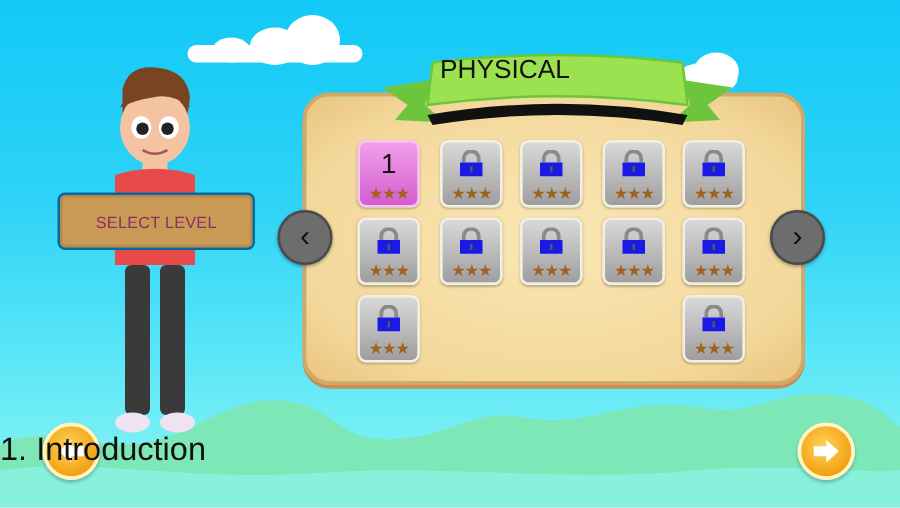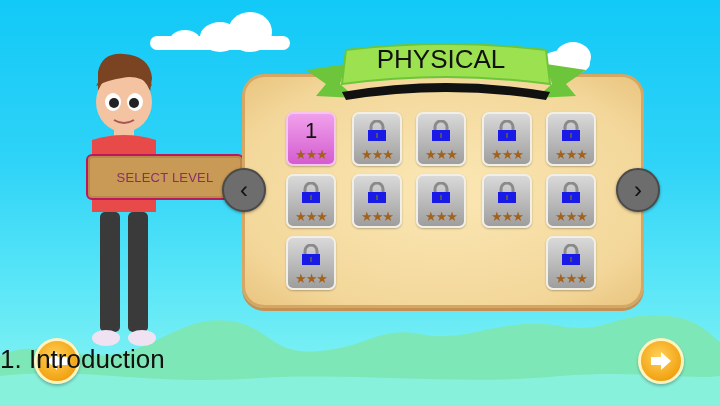--- a/index.html
+++ b/index.html
@@ -1,27 +1,27 @@
 <!DOCTYPE html>
 <html><head>
 <meta charset="utf-8">
 <style>
   html,body{margin:0;padding:0;}
   body{width:720px;height:406px;overflow:hidden;position:relative;font-family:"Liberation Sans",sans-serif;
     background:linear-gradient(180deg,#12c9f7 0%,#2fd3f7 40%,#5ae6f8 70%,#8ef6f0 100%);}
   .cloud{position:absolute;background:#fff;border-radius:50px;}
   .hills{position:absolute;left:0;right:0;bottom:0;height:110px;}
   .char{position:absolute;left:72px;top:52px;width:100px;height:300px;}
-  .sign{position:absolute;left:46px;top:154px;width:154px;height:42px;background:#c99a55;border:2px solid #be185d;border-radius:6px;
-    box-shadow:inset 0 0 0 2px #b9884a;display:flex;align-items:center;justify-content:center;margin-left:40px;}
+  .sign{position:absolute;left:46px;top:154px;width:154px;height:42px;background:#c99a55;border:2px solid #0369a1;border-radius:6px;
+    box-shadow:inset 0 0 0 2px #b9884a;display:flex;align-items:center;justify-content:center;}
   .sign span{color:#8a2e6a;font-size:13px;font-family:"Liberation Sans",sans-serif;letter-spacing:.2px;}
   .board{position:absolute;left:242px;top:74px;width:396px;height:228px;background:radial-gradient(ellipse at center,#fbe7b4 0%,#f3d79a 75%,#e9c47f 100%);
     border:3px solid #d6a663;border-radius:22px;box-shadow:0 3px 0 #c69052;}
   .ribbon{position:absolute;left:306px;top:40px;width:280px;height:64px;}
-  .ribbon-title{position:absolute;left:352px;top:44px;width:178px;text-align:center;font-size:26px;color:#111;font-family:"Liberation Sans",sans-serif;}
+  .ribbon-title{position:absolute;left:352px;top:44px;width:178px;text-align:left;font-size:21px;color:#111;font-family:"Liberation Sans",sans-serif;}
   .tile{position:absolute;width:46px;height:50px;border-radius:7px;background:linear-gradient(180deg,#d9d9d9,#9e9e9e);
     border:2px solid #f2efe6;box-shadow:0 1px 2px rgba(0,0,0,.25);}
   .tile.unlocked{background:linear-gradient(180deg,#f0a0ec,#d45ccf);border-color:#f7c4ef;}
   .tile .num{position:absolute;left:0;right:0;top:4px;text-align:center;font-size:22px;color:#111;}
   .tile .stars{position:absolute;left:0;right:0;bottom:2px;text-align:center;font-size:13px;color:#a0621d;letter-spacing:-1px;line-height:14px;}
   .tile svg.lock{position:absolute;left:12px;top:6px;}
   .navbtn{position:absolute;width:40px;height:40px;border-radius:50%;background:#6d6d6d;border:2px solid #4a4a4a;box-shadow:0 1px 3px rgba(0,0,0,.4);
     display:flex;align-items:center;justify-content:center;color:#111;font-size:24px;}
   .orange{position:absolute;width:40px;height:40px;border-radius:50%;background:radial-gradient(circle at 45% 40%,#ffd25a,#f2a313 70%,#d6820a);
     border:3px solid #fff3c0;box-shadow:0 2px 3px rgba(0,0,0,.25);}

